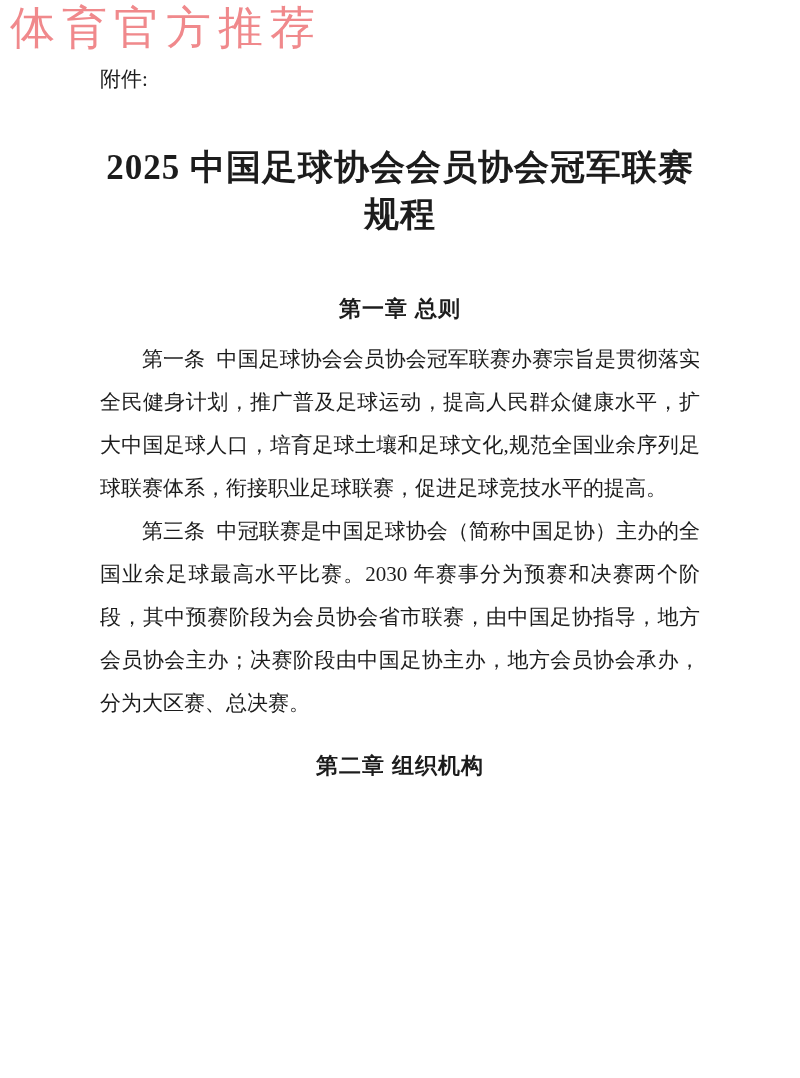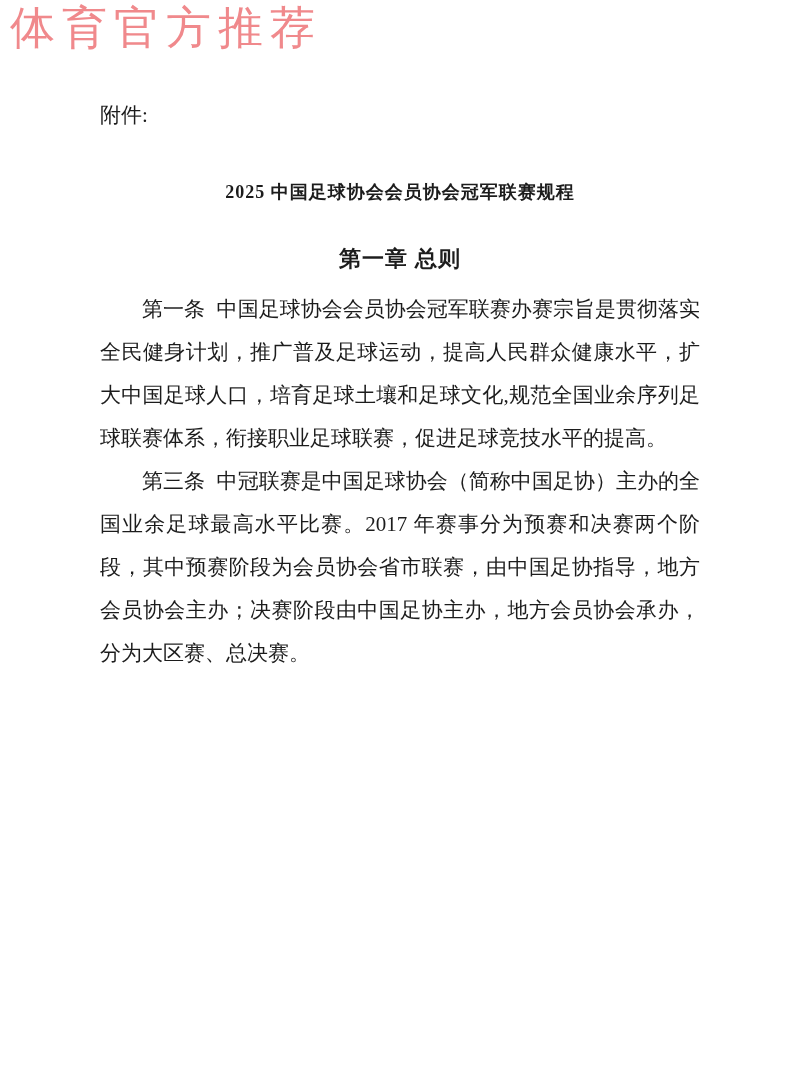--- a/index.html
+++ b/index.html
@@ -24,40 +24,40 @@
     user-select: none;
     white-space: nowrap;
   }
   .content {
     position: absolute;
     left: 100px;
     top: 0;
     width: 600px;
   }
   .attachment {
-    margin-top: 100px;
+    margin-top: 64px;
     font-size: 21px;
     line-height: 30px;
   }
   .doc-title {
     margin-top: 50px;
     text-align: center;
-    font-size: 18px;
+    font-size: 35px;
     font-weight: bold;
     font-family: "Liberation Serif", serif;
     letter-spacing: 1px;
   }
   .chapter-heading {
     text-align: center;
     font-size: 22px;
     font-weight: bold;
     font-family: "Liberation Sans", sans-serif;
     letter-spacing: 1px;
   }
-  .chapter-1 { margin-top: 40px; }
+  .chapter-1 { margin-top: 56px; }
   .chapter-2 { margin-top: 26px; }
   .body-text { margin-top: 14px; }
   .body-text p {
     margin: 0;
     font-size: 21px;
     line-height: 43px;
     text-align: justify;
     text-indent: 2em;
   }
   .article-label {
@@ -81,20 +81,21 @@
     <div class="chapter-heading chapter-1">第一章 总则</div>
 
     <div class="body-text">
 
       <p>
         <span class="article-label">第一条</span><span>中国足球协会会员协会冠军联赛办赛宗旨是贯彻落实全民健身计划，推广普及足球运动，提高人民群众健康水平，扩大中国足球人口，培育足球土壤和足球文化,规范全国业余序列足球联赛体系，衔接职业足球联赛，促进足球竞技水平的提高。</span>
       </p>
 
 
       <p>
-        <span class="article-label">第三条</span><span>中冠联赛是中国足球协会（简称中国足协）主办的全国业余足球最高水平比赛。2017 年赛事分为预赛和决赛两个阶段，其中预赛阶段为会员协会省市联赛，由中国足协指导，地方会员协会主办；决赛阶段由中国足协主办，地方会员协会承办，分为大区赛、总决赛。</span>
+        <span class="article-label">第三条</span><span>中冠联赛是中国足球协会（简称中国足协）主办的全国业余足球最高水平比赛。2030 年赛事分为预赛和决赛两个阶段，其中预赛阶段为会员协会省市联赛，由中国足协指导，地方会员协会主办；决赛阶段由中国足协主办，地方会员协会承办，分为大区赛、总决赛。</span>
       </p>
 
     </div>
 
+    <div class="chapter-heading chapter-2">第二章 组织机构</div>
 
   </div>
 </div>
 
 </body></html>

